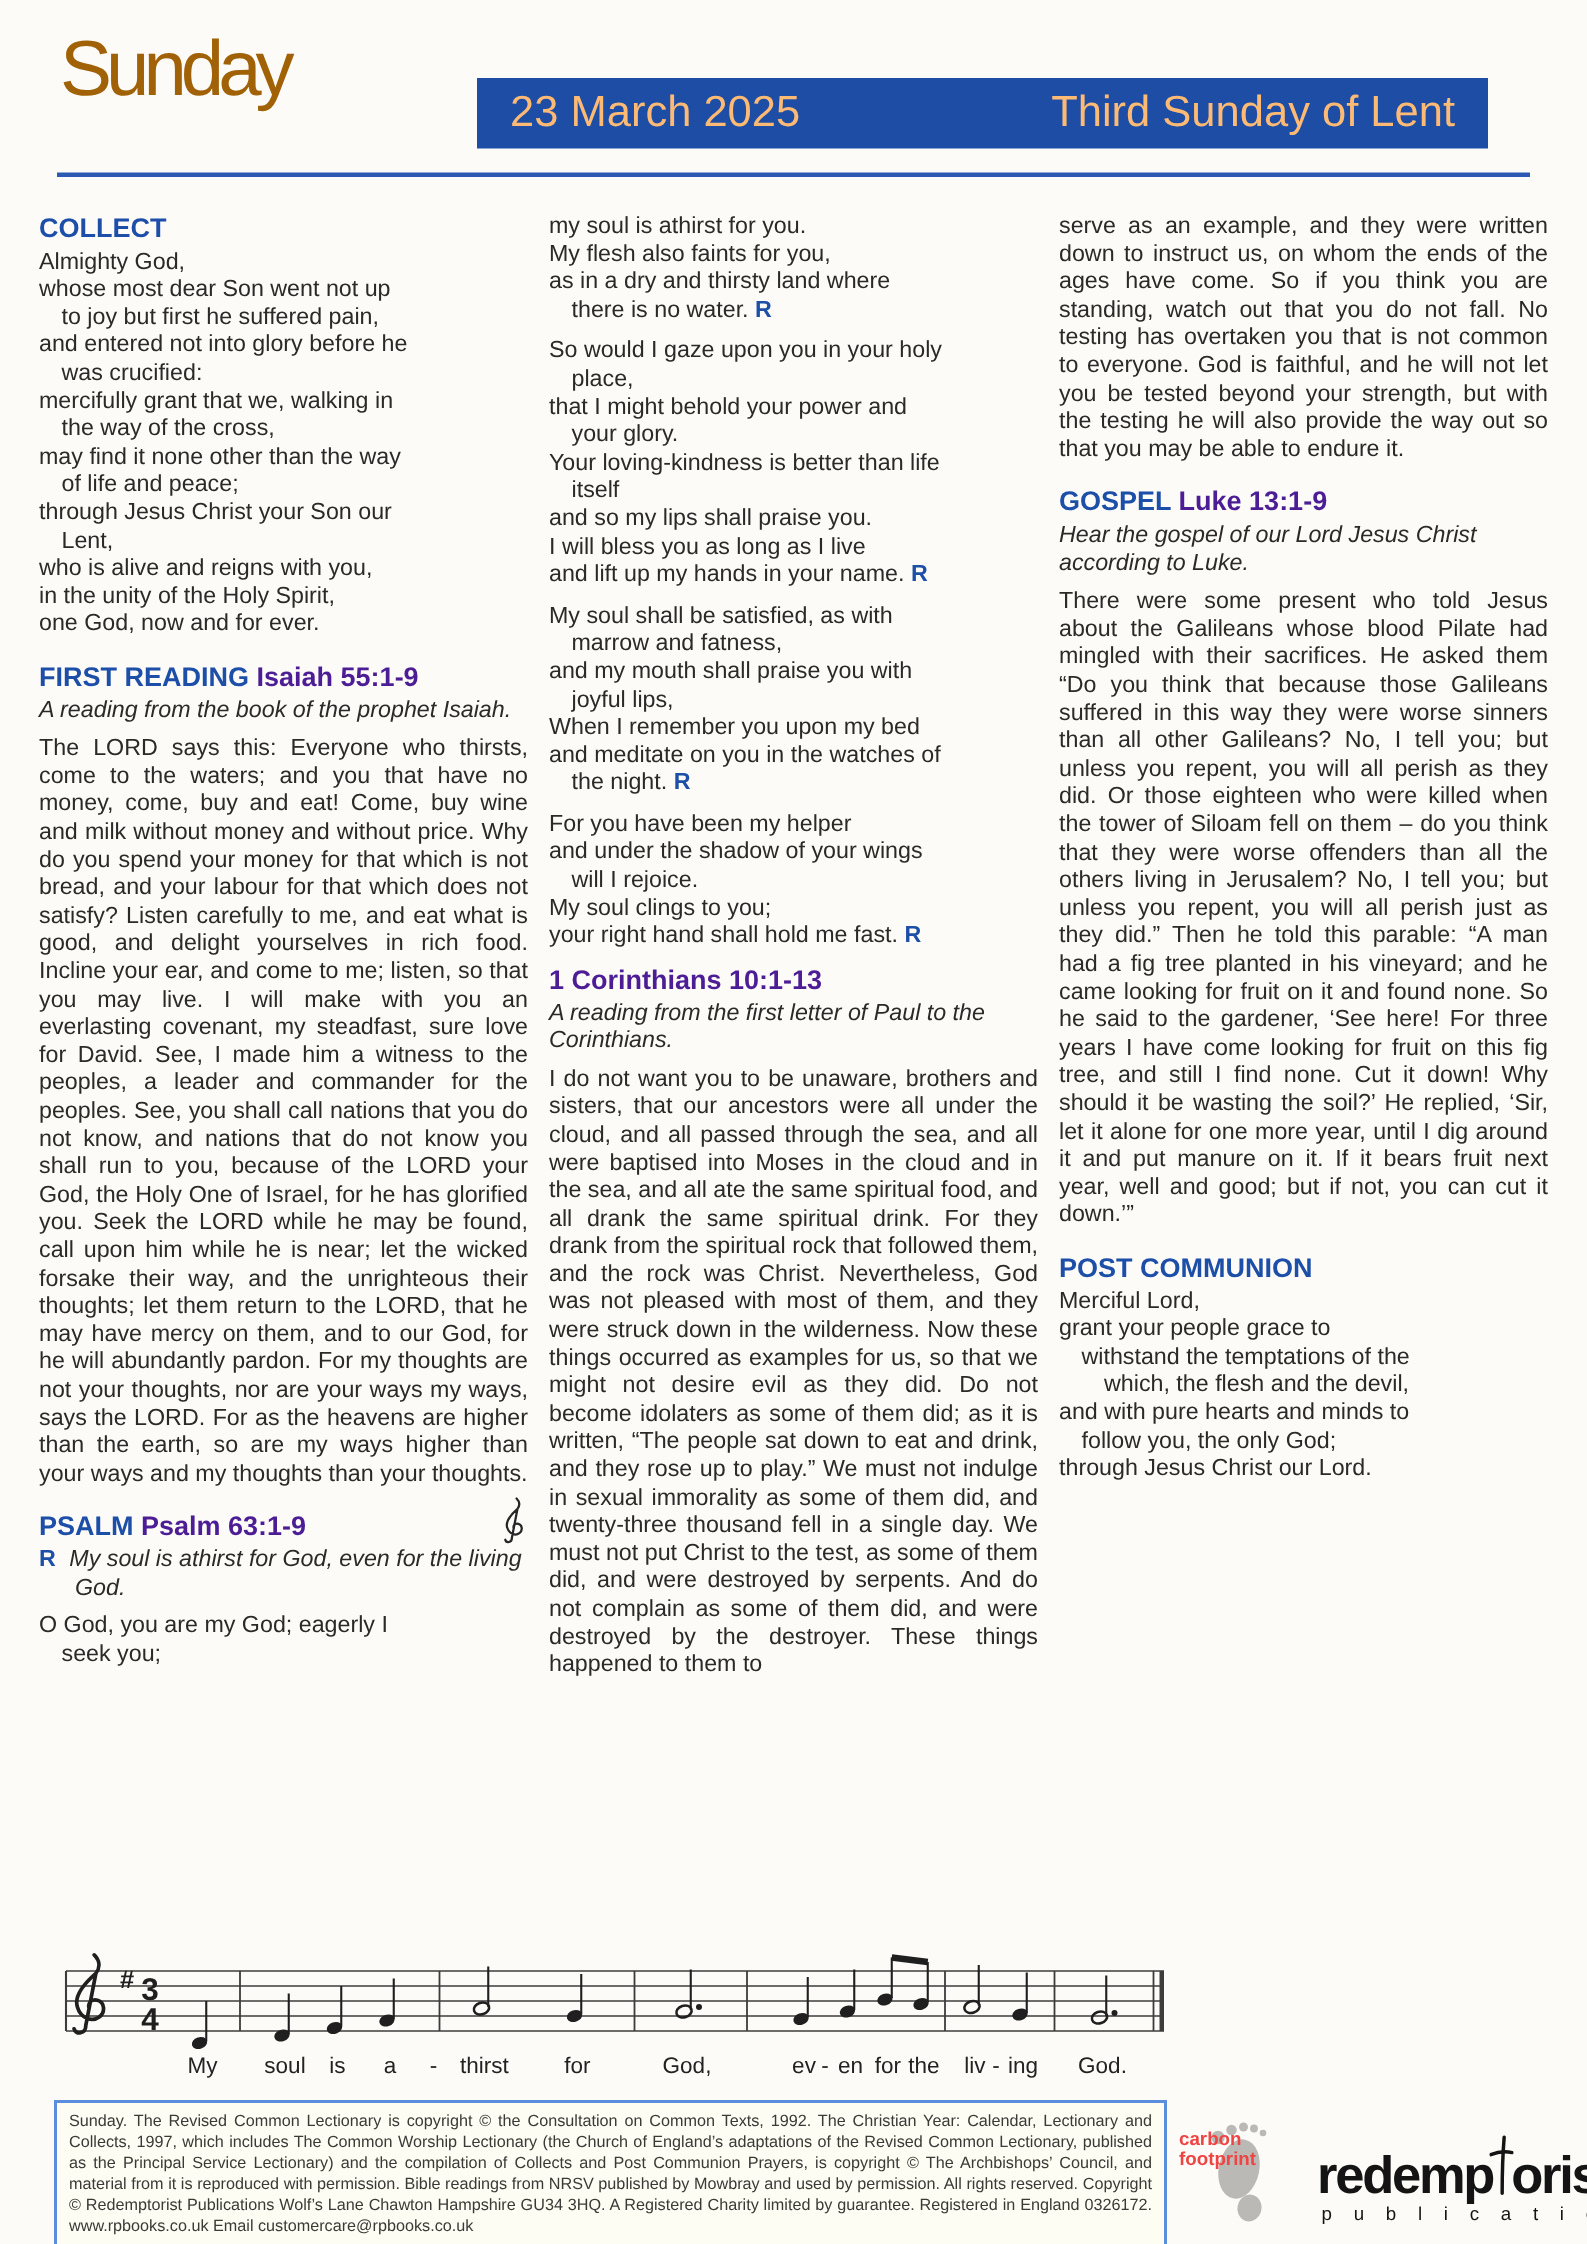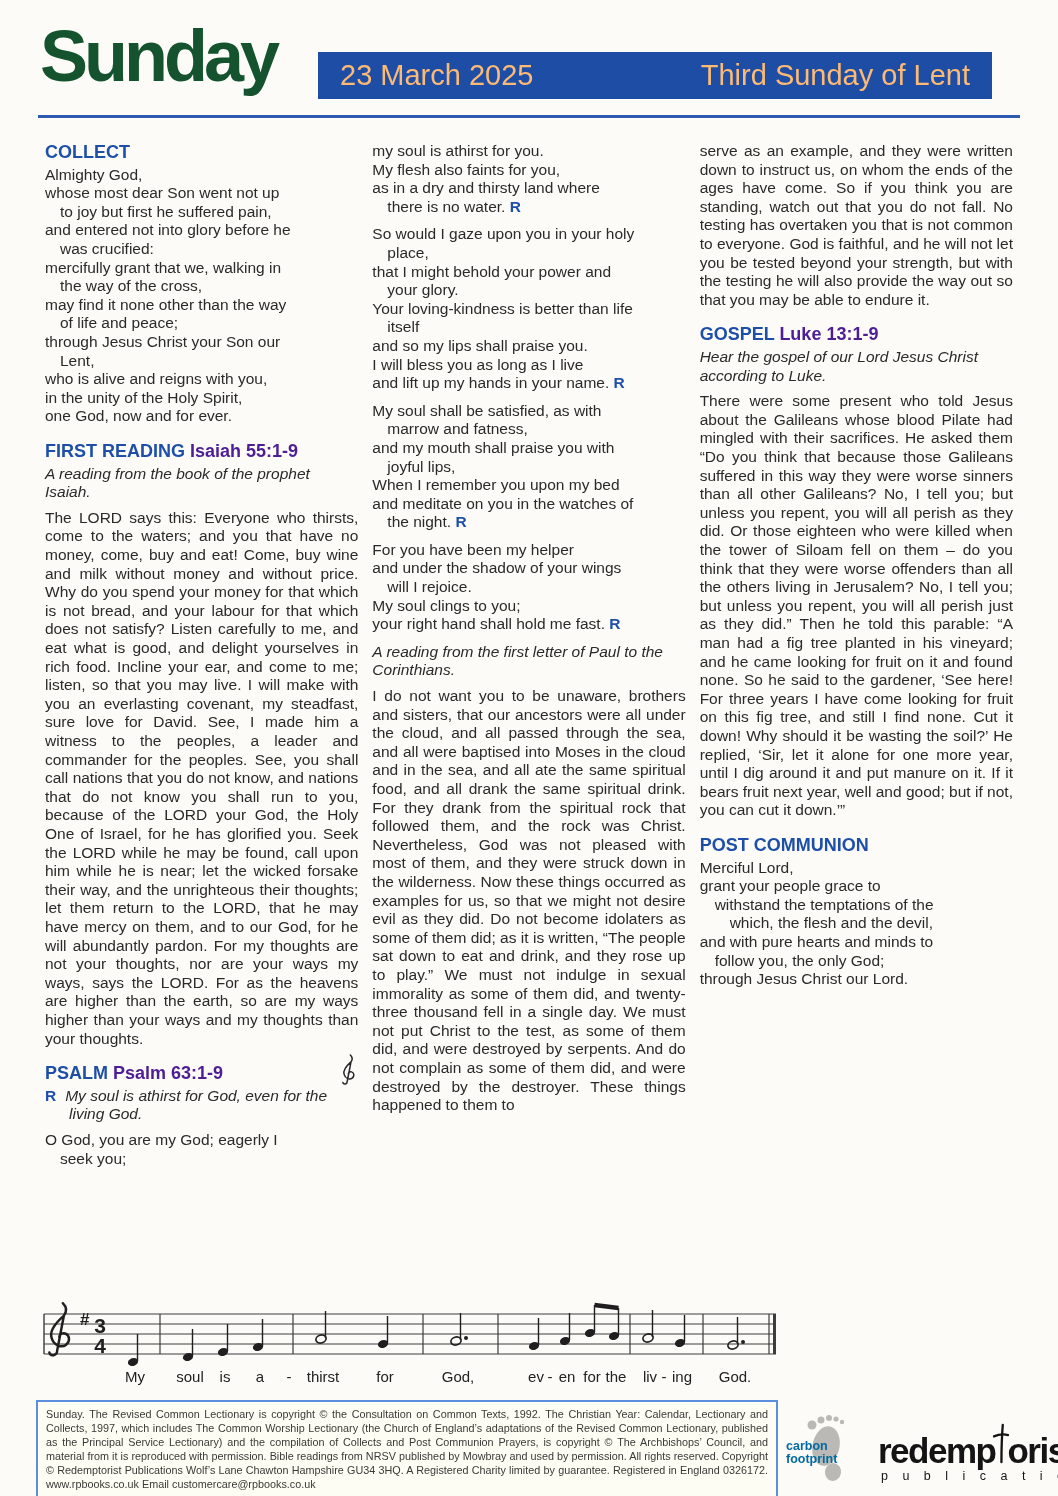--- a/index.html
+++ b/index.html
@@ -6,32 +6,32 @@
   .page{
     position:relative;width:1058px;height:1496px;margin:0 auto;
     background:#fcfbf8;overflow:hidden;
     font-family:"Liberation Sans","DejaVu Sans",sans-serif;
     color:#2b2a28;
   }
   
   .header{position:relative;height:136px;}
   .masthead{
     position:absolute;left:40px;top:20px;
-    font-size:72px;font-weight:700;color:#14532d;letter-spacing:-4px;line-height:1;
+    font-size:52px;font-weight:400;color:#a16207;letter-spacing:-4px;line-height:1;
   }
   .date-bar{
     position:absolute;left:318px;top:52px;width:674px;height:47px;
     background:#1e4da6;color:#fdba74;
     display:flex;justify-content:space-between;align-items:center;
     padding:0 22px;box-sizing:border-box;font-size:29px;font-weight:500;
   }
   .header-rule{position:absolute;left:38px;top:115px;width:982px;height:3px;background:#2e59b3;}
   
   .columns{
-    display:flex;gap:14px;padding:0 45px;margin-top:6px;
+    display:flex;gap:14px;padding:0 26px;margin-top:6px;
     height:1150px;overflow:hidden;
   }
   .column{flex:1;min-width:0;font-size:15.5px;line-height:18.6px;}
   .column>:first-child{margin-top:0;}
   .heading{font-size:18px;font-weight:700;margin:15px 0 3px;position:relative;line-height:1.15;}
   .heading .hb{color:#1d4fa8;}
   .heading .hk{color:#4c1d95;}
   .heading.mb0{margin-bottom:0;}
   .heading.mt0{margin-top:0;}
   .heading .clef-corner{position:absolute;right:2px;top:-10px;}
@@ -49,21 +49,21 @@
   
   .music{padding:2px 0 0 38px;height:102px;}
   
   .footer{display:flex;align-items:center;gap:8px;padding:4px 14px 0 36px;}
   .copyright-box{
     flex:0 0 742px;box-sizing:border-box;border:2px solid #5c8ede;background:#fdfdf4;
     padding:5px 8px;font-size:10.8px;line-height:1.3;color:#3a3a36;text-align:justify;
   }
   .carbon{position:relative;width:84px;height:74px;flex:0 0 auto;}
   .carbon-text{
-    position:absolute;left:0;top:28px;font-weight:700;font-size:12.5px;line-height:1.05;color:#0369a1;
+    position:absolute;left:0;top:8px;font-weight:700;font-size:12.5px;line-height:1.05;color:#ef4444;
   }
   .publisher{flex:0 0 auto;padding-top:6px;}
   .pub-name{display:flex;align-items:flex-end;font-size:35px;font-weight:700;letter-spacing:-1.5px;color:#141414;line-height:0.82;}
   .pub-name svg{margin:0 -2px;display:block;}
   .pub-sub{font-size:12.5px;letter-spacing:5.5px;color:#141414;margin-top:3px;padding-left:3px;}
 </style>
 </head>
 <body>
 
 <div class="page">
@@ -135,20 +135,21 @@
           <div class="pline ind0"><span>and meditate on you in the watches of</span></div>
           <div class="pline ind1"><span>the night.</span> <span class="rmark">R</span></div>
         </div>
         <div class="poetry">
           <div class="pline ind0"><span>For you have been my helper</span></div>
           <div class="pline ind0"><span>and under the shadow of your wings</span></div>
           <div class="pline ind1"><span>will I rejoice.</span></div>
           <div class="pline ind0"><span>My soul clings to you;</span></div>
           <div class="pline ind0"><span>your right hand shall hold me fast.</span> <span class="rmark">R</span></div>
         </div>
+        <div class="heading mt0"><span class="hk">1 Corinthians 10:1-13</span> </div>
         <div class="intro">A reading from the first letter of Paul to the Corinthians.</div>
         <div class="prose">I do not want you to be unaware, brothers and sisters, that our ancestors were all under the cloud, and all passed through the sea, and all were baptised into Moses in the cloud and in the sea, and all ate the same spiritual food, and all drank the same spiritual drink. For they drank from the spiritual rock that followed them, and the rock was Christ. Nevertheless, God was not pleased with most of them, and they were struck down in the wilderness. Now these things occurred as examples for us, so that we might not desire evil as they did. Do not become idolaters as some of them did; as it is written, “The people sat down to eat and drink, and they rose up to play.” We must not indulge in sexual immorality as some of them did, and twenty-three thousand fell in a single day. We must not put Christ to the test, as some of them did, and were destroyed by serpents. And do not complain as some of them did, and were destroyed by the destroyer. These things happened to them to</div>
       </div>
       <div class="column">
         <div class="prose">serve as an example, and they were written down to instruct us, on whom the ends of the ages have come. So if you think you are standing, watch out that you do not fall. No testing has overtaken you that is not common to everyone. God is faithful, and he will not let you be tested beyond your strength, but with the testing he will also provide the way out so that you may be able to endure it.</div>
         <div class="heading"><span class="hb">GOSPEL</span> <span class="hk">Luke 13:1-9</span> </div>
         <div class="intro">Hear the gospel of our Lord Jesus Christ according to Luke.</div>
         <div class="prose">There were some present who told Jesus about the Galileans whose blood Pilate had mingled with their sacrifices. He asked them “Do you think that because those Galileans suffered in this way they were worse sinners than all other Galileans? No, I tell you; but unless you repent, you will all perish as they did. Or those eighteen who were killed when the tower of Siloam fell on them – do you think that they were worse offenders than all the others living in Jerusalem? No, I tell you; but unless you repent, you will all perish just as they did.” Then he told this parable: “A man had a fig tree planted in his vineyard; and he came looking for fruit on it and found none. So he said to the gardener, ‘See here! For three years I have come looking for fruit on this fig tree, and still I find none. Cut it down! Why should it be wasting the soil?’ He replied, ‘Sir, let it alone for one more year, until I dig around it and put manure on it. If it bears fruit next year, well and good; but if not, you can cut it down.’”</div>
         <div class="heading"><span class="hb">POST COMMUNION</span> </div>
         <div class="poetry">

